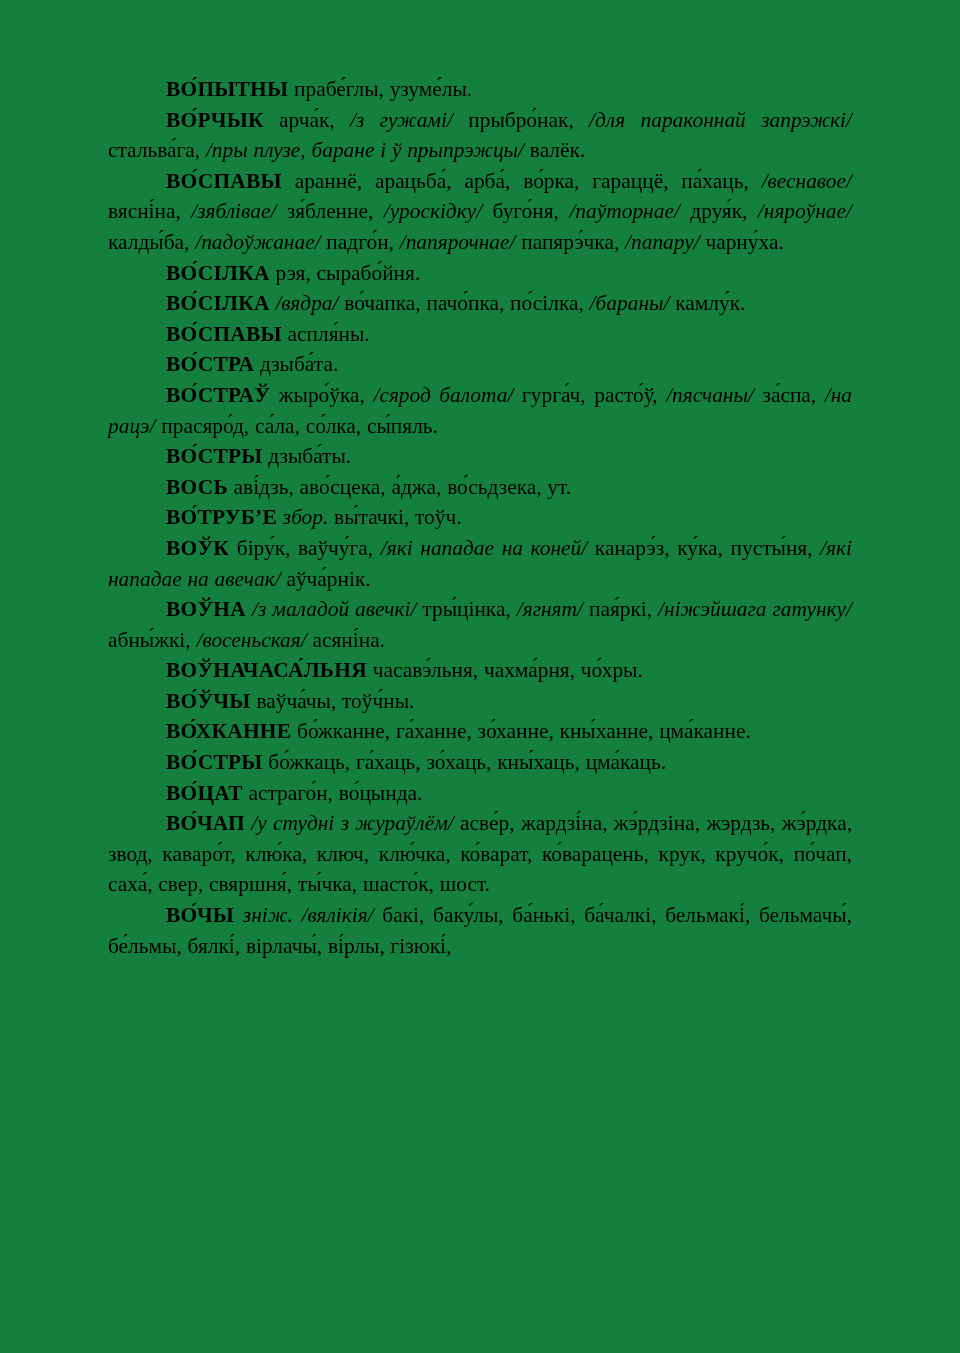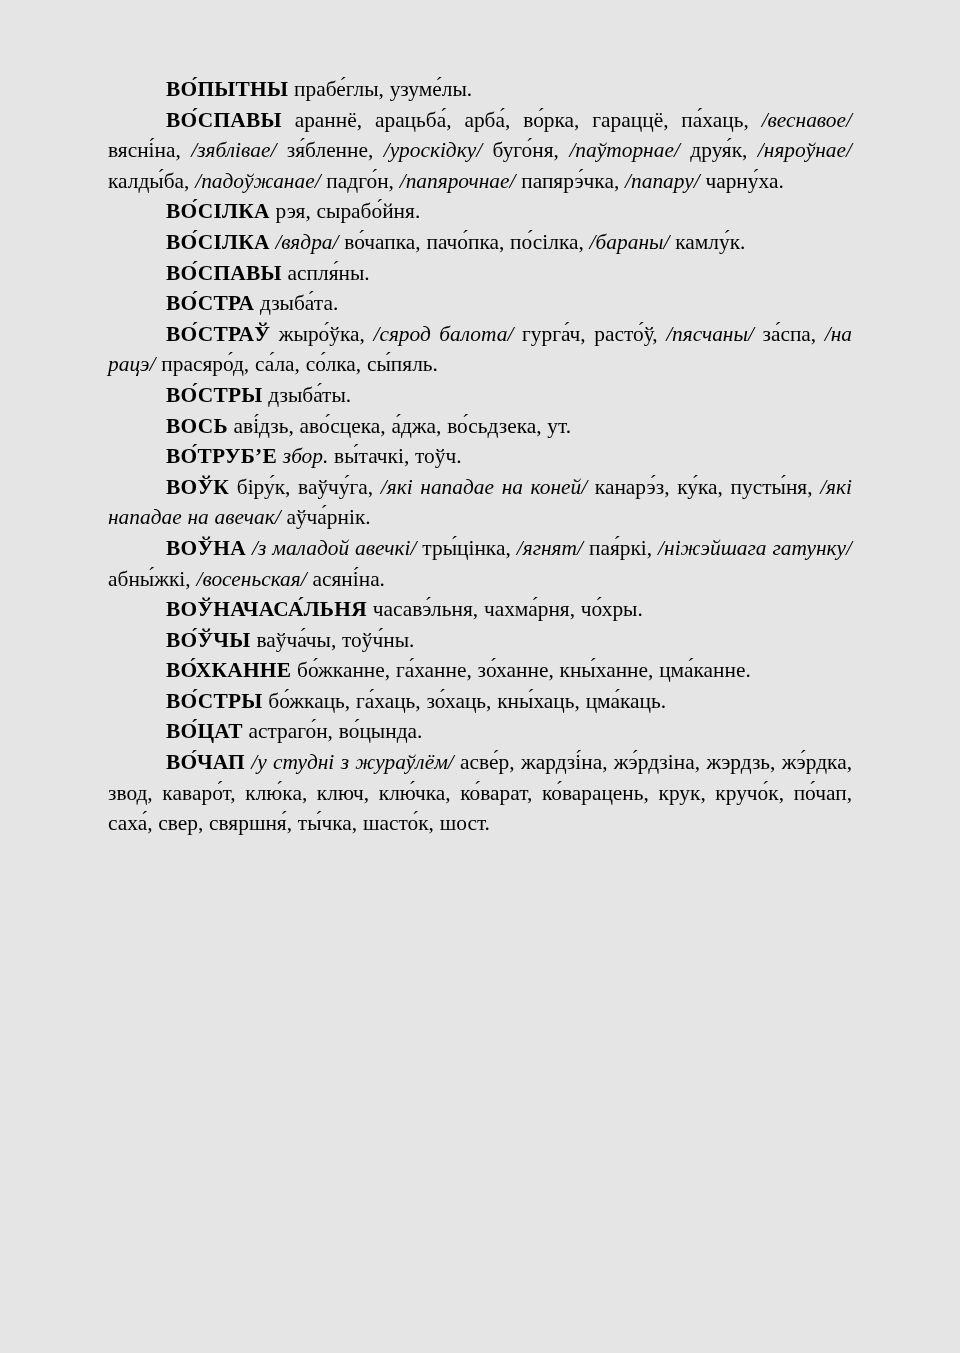--- a/index.html
+++ b/index.html
@@ -12,21 +12,21 @@
     width: 960px;
     height: 1353px;
     overflow: hidden;
     font-family: "Liberation Serif", "DejaVu Serif", serif;
     color: #000000;
   }
   .page {
     position: relative;
     width: 960px;
     height: 1353px;
-    background: #e5e5e5;
+    background: #15803d;
     box-sizing: border-box;
   }
   .text-block {
     position: absolute;
     left: 108px;
     top: 74px;
     width: 744px;
     font-size: 21.4px;
     line-height: 30.6px;
     text-align: justify;
@@ -61,20 +61,24 @@
 
 <div class="page">
   <div class="text-block">
 
     <p class="entry">
       <span class="hw">ВО́ПЫТНЫ</span>
       <span class="rm">прабе́глы, узуме́лы.</span>
     </p>
 
 
+    <p class="entry">
+      <span class="hw">ВО́РЧЫК</span>
+      <span class="rm">арча́к, <span class="it">/з гужамі/</span> прыбро́нак, <span class="it">/для параконнай запрэжкі/</span> стальва́га, <span class="it">/пры плузе, баране і ў прыпрэжцы/</span> валёк.</span>
+    </p>
 
     <p class="entry">
       <span class="hw">ВО́СПАВЫ</span>
       <span class="rm">араннё, арацьба́, арба́, во́рка, гараццё, па́хаць, <span class="it">/веснавое/</span> вясні́на, <span class="it">/зяблівае/</span> зя́бленне, <span class="it">/уроскідку/</span> буго́ня, <span class="it">/паўторнае/</span> друя́к, <span class="it">/няроўнае/</span> калды́ба, <span class="it">/падоўжанае/</span> падго́н, <span class="it">/папярочнае/</span> папярэ́чка, <span class="it">/папару/</span> чарну́ха.</span>
     </p>
 
     <p class="entry">
       <span class="hw">ВО́СІЛКА</span>
       <span class="rm">рэя, сырабо́йня.</span>
     </p>
@@ -148,15 +152,19 @@
     <p class="entry">
       <span class="hw">ВО́ЦАТ</span>
       <span class="rm">астраго́н, во́цында.</span>
     </p>
 
     <p class="entry">
       <span class="hw">ВО́ЧАП</span>
       <span class="rm"><span class="it">/у студні з жураўлём/</span> асве́р, жардзі́на, жэ́рдзіна, жэрдзь, жэ́рдка, звод, кавaро́т, клю́ка, ключ, клю́чка, ко́варат, ко́варацень, крук, кручо́к, по́чап, саха́, свер, свяршня́, ты́чка, шасто́к, шост.</span>
     </p>
 
+    <p class="entry">
+      <span class="hw">ВО́ЧЫ</span>
+      <span class="rm"><span class="it">зніж.</span> <span class="it">/вялікія/</span> бакі, баку́лы, ба́нькі, ба́чалкі, бельмакі́, бельмачы́, бе́льмы, бялкі́, вірлачы́, ві́рлы, гізюкі́,</span>
+    </p>
 
   </div>
 </div>
 
 </body></html>

